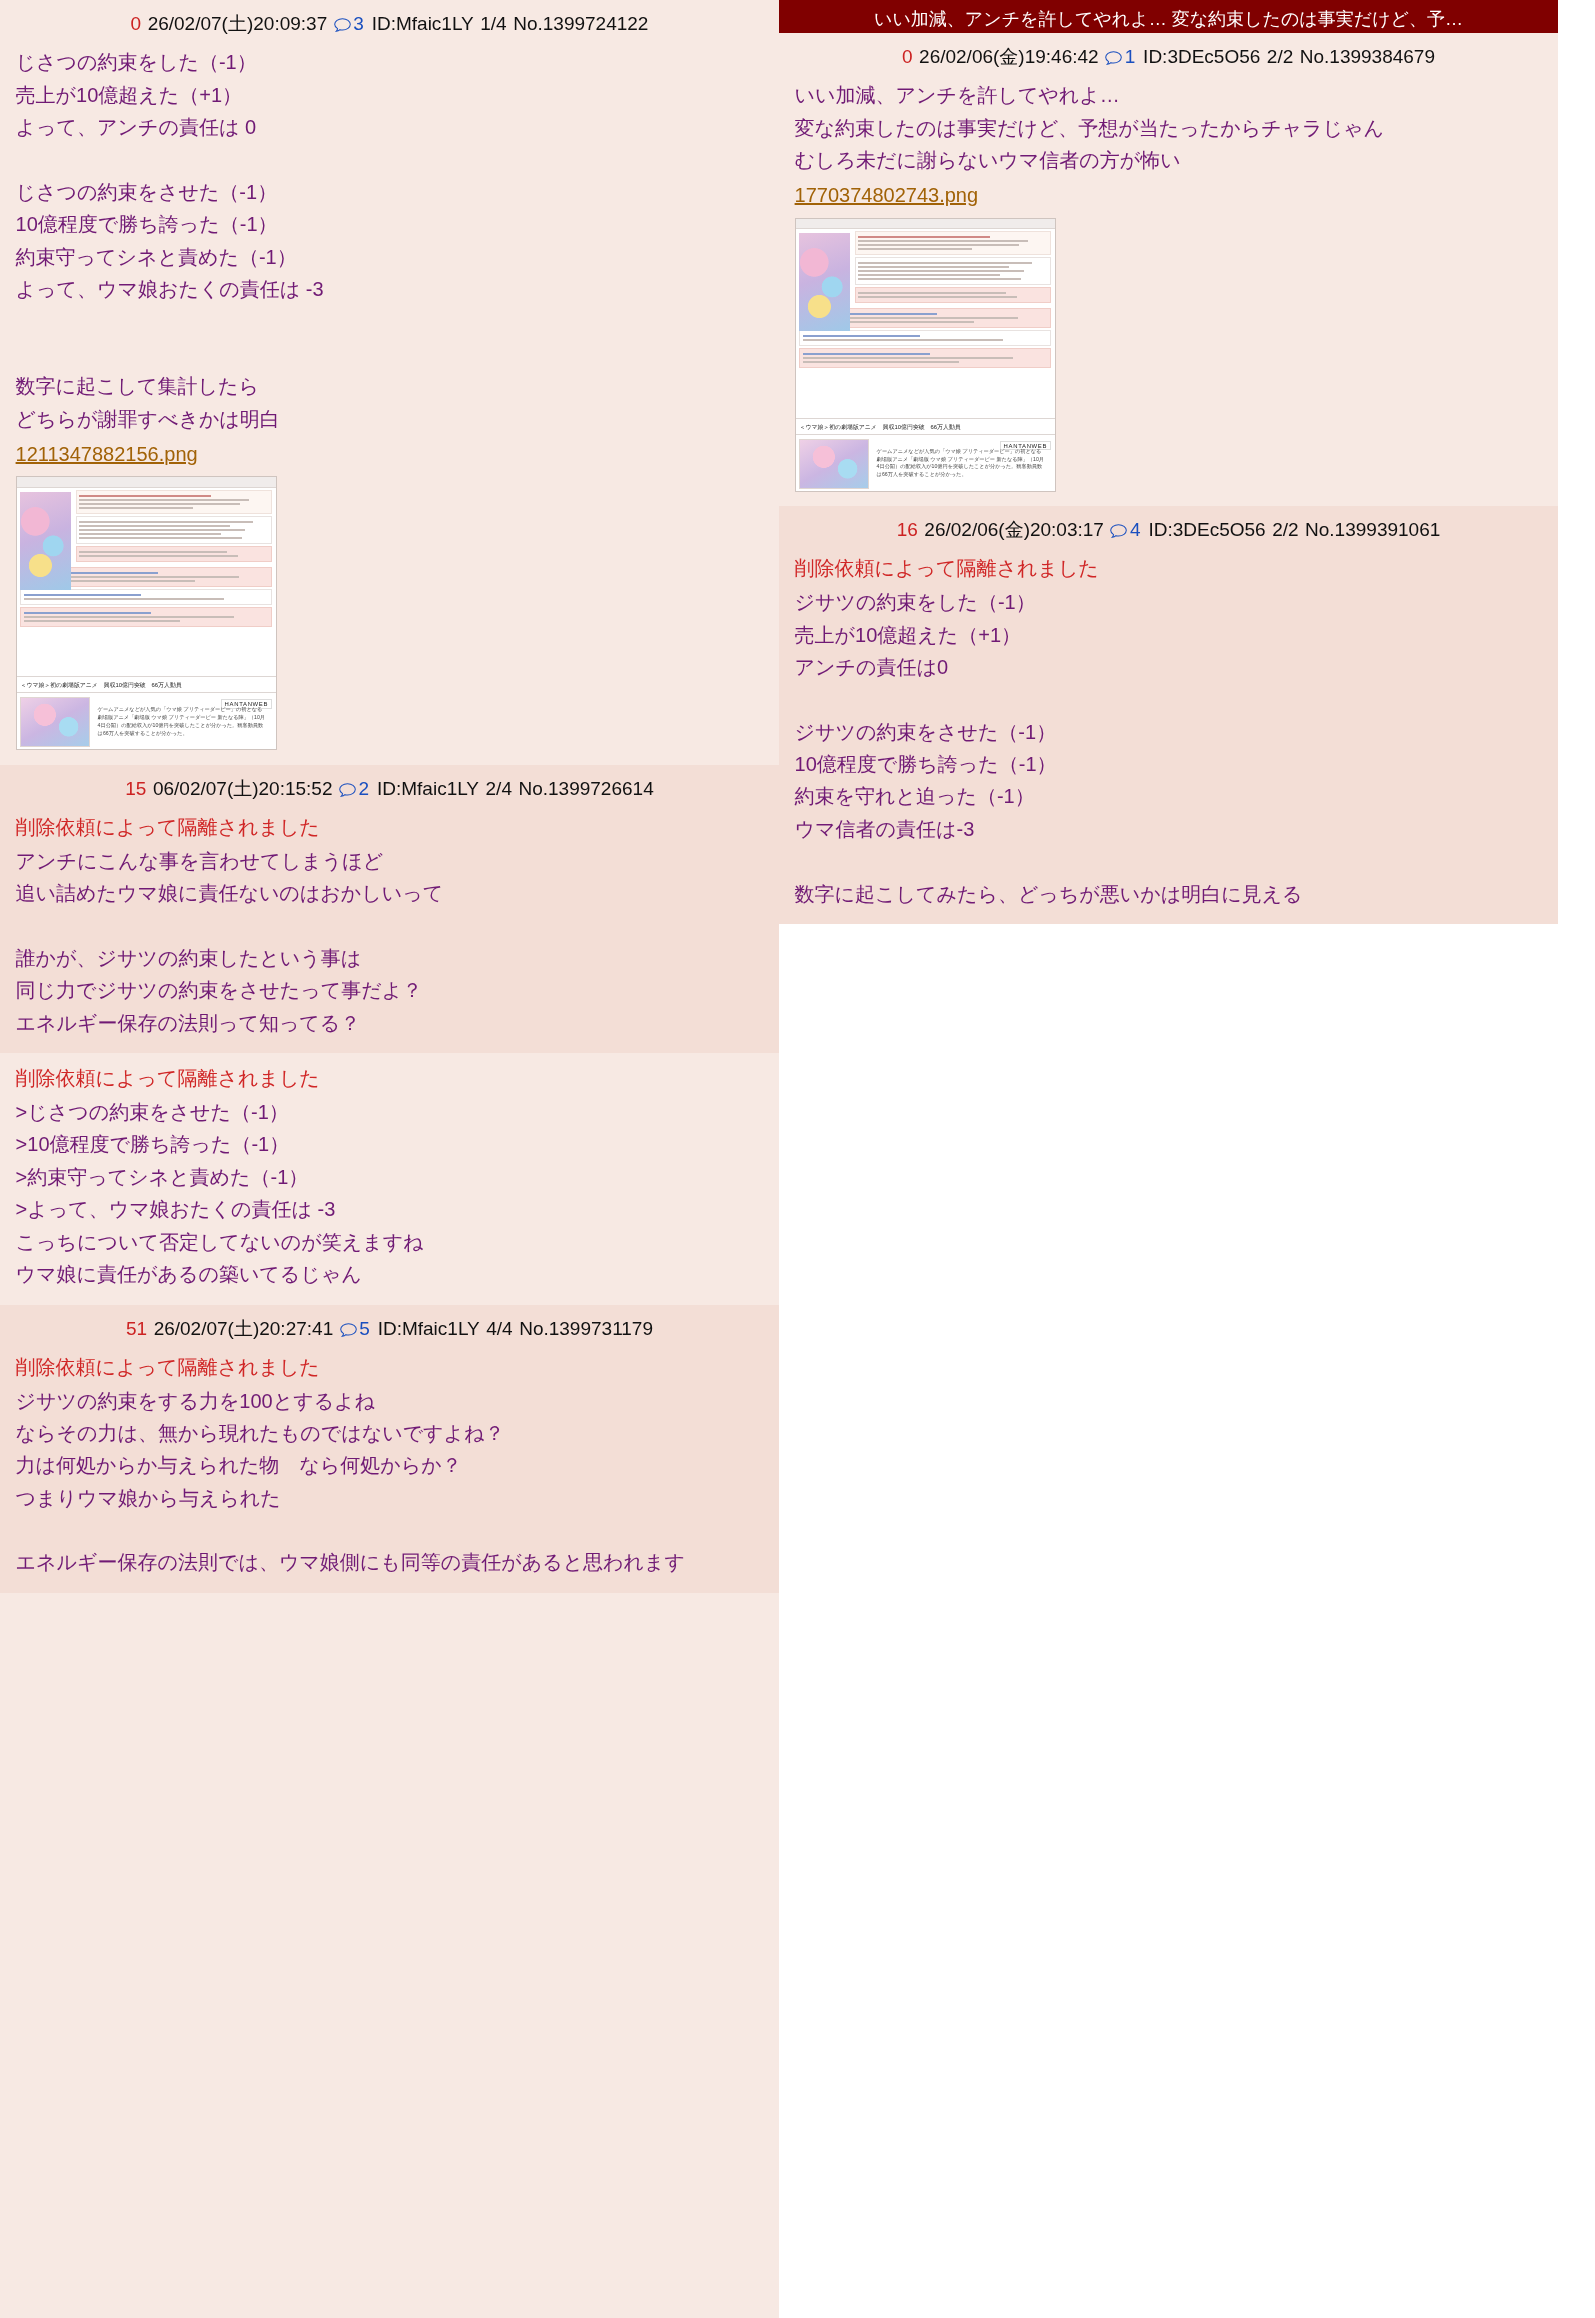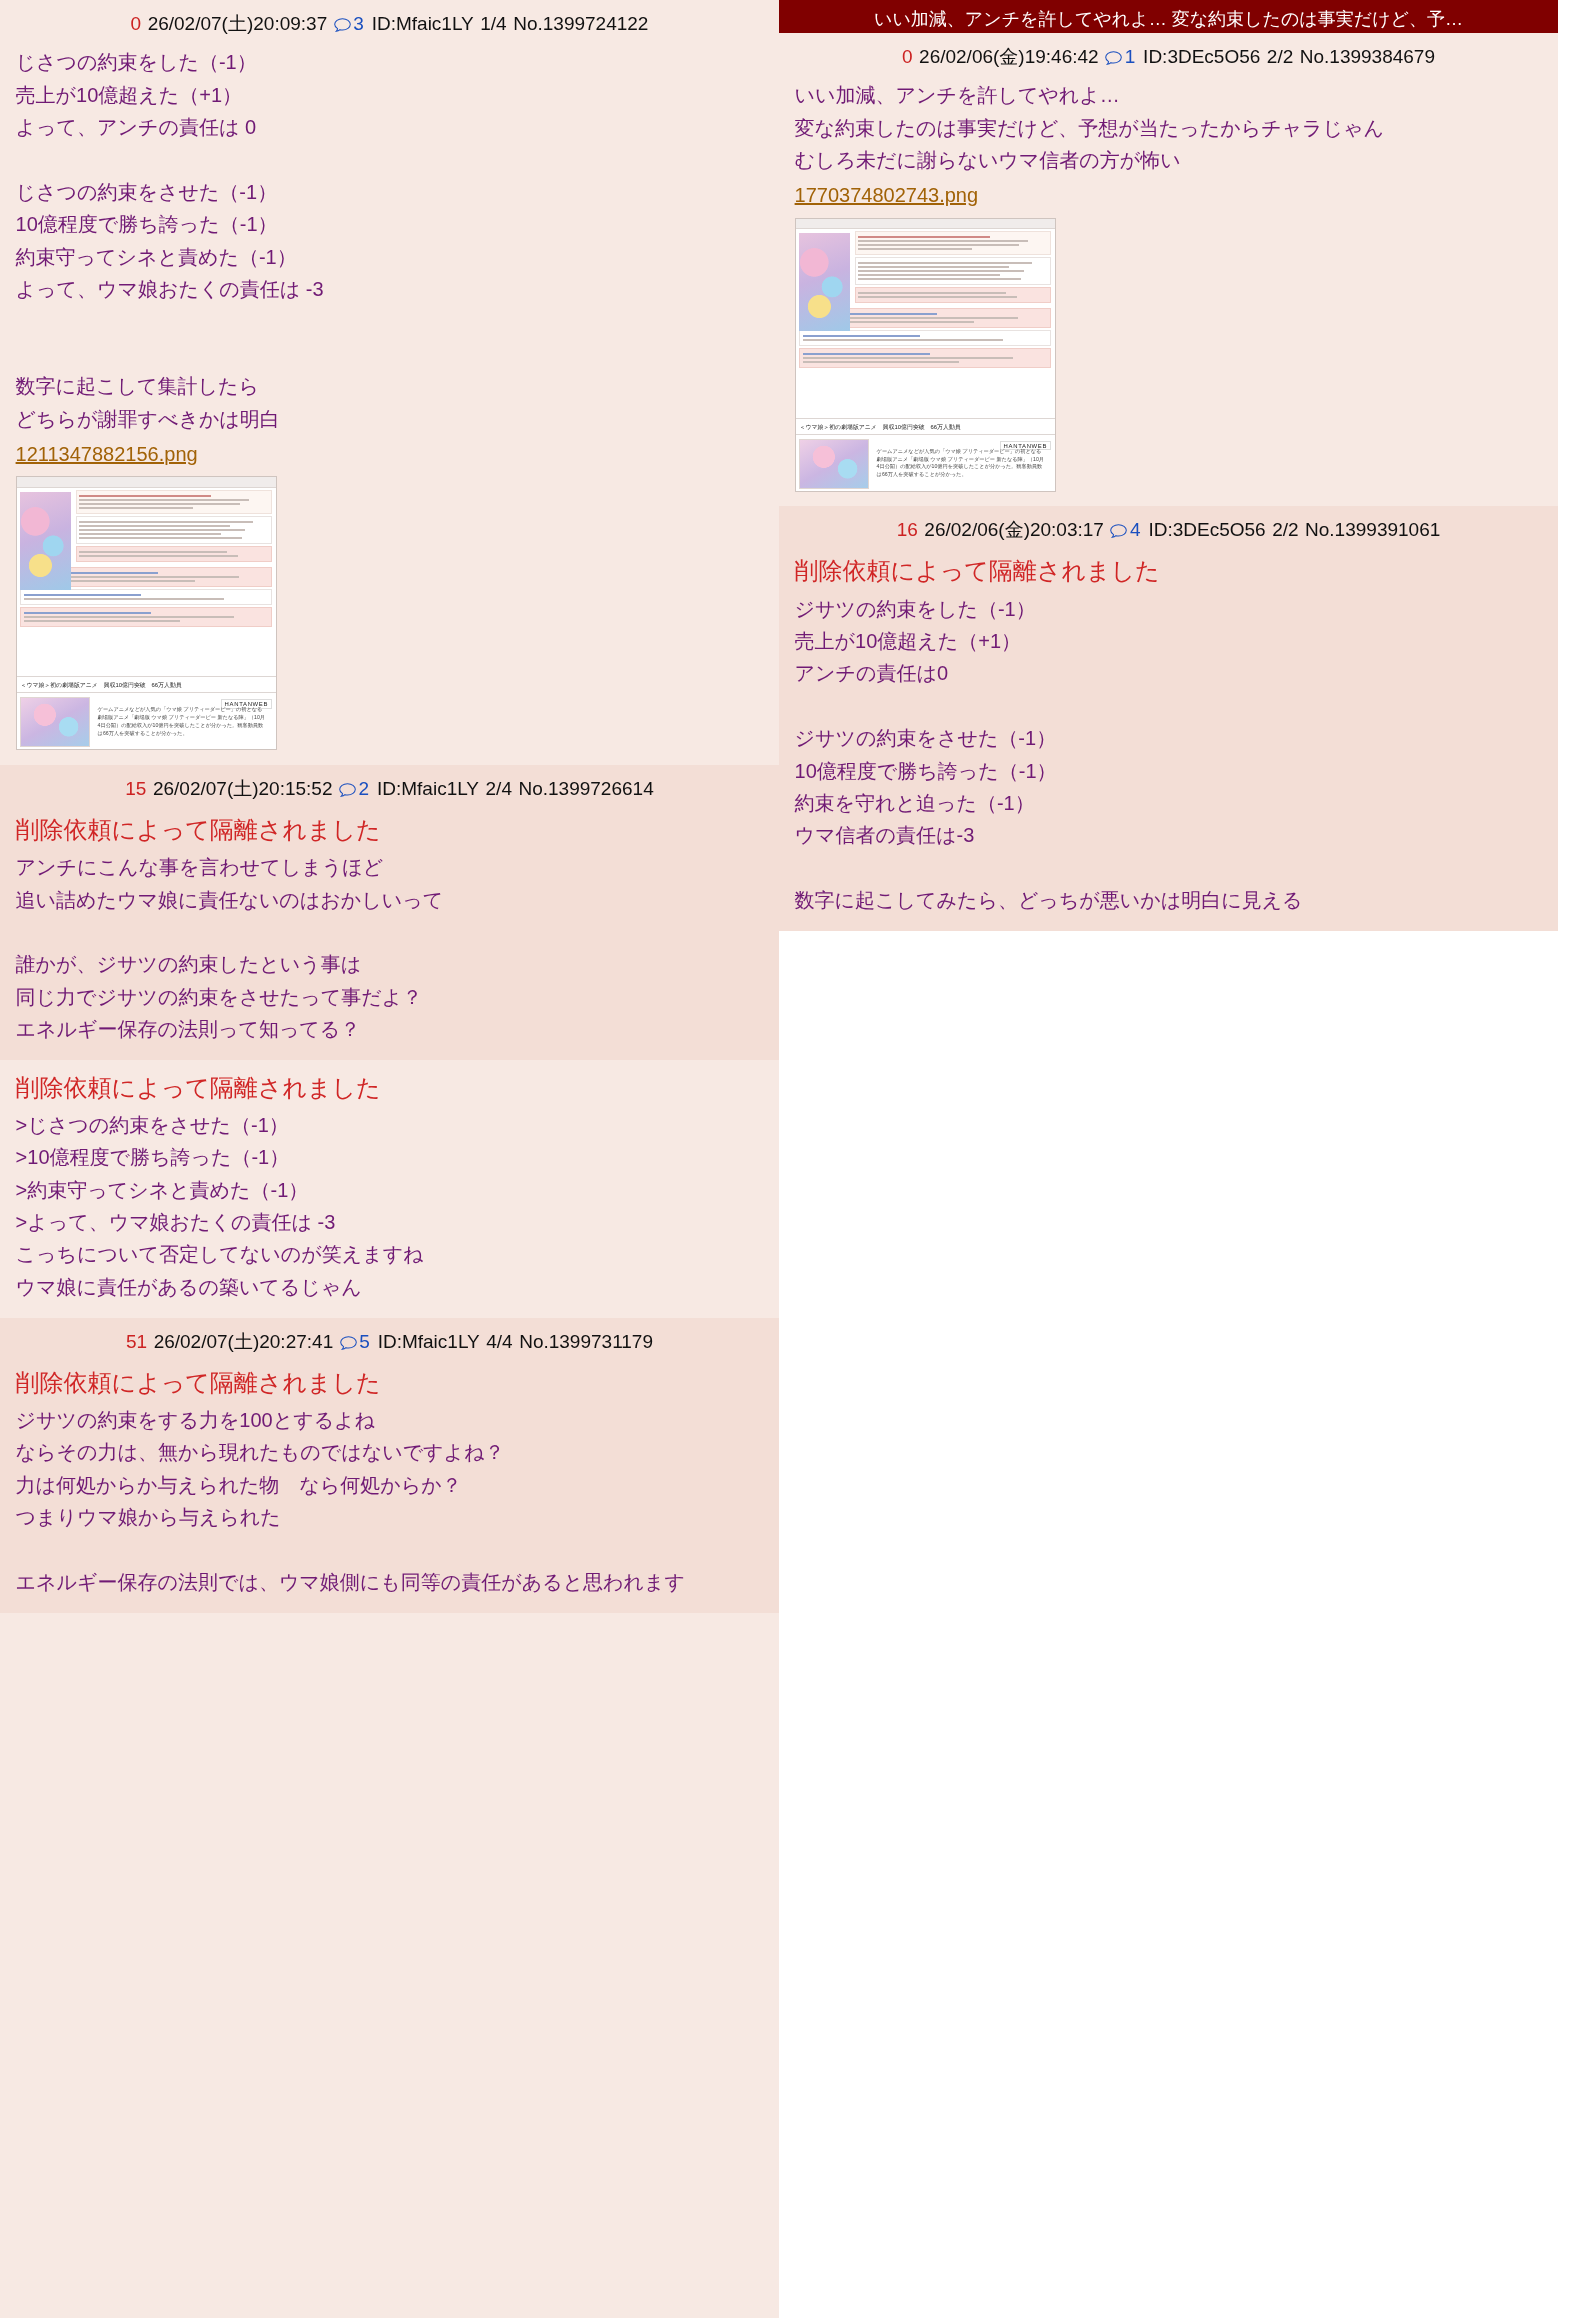--- a/index.html
+++ b/index.html
@@ -83,21 +83,21 @@
 
   .post-body {
     font-size: 20px;
     line-height: 1.62;
     color: #701a75;
     white-space: pre-wrap;
     word-break: break-word;
   }
   .warn {
     color: #d02626;
-    font-size: 24px;
+    font-size: 20px;
     line-height: 1.62;
     margin-bottom: 1.3px;
   }
   .filelink {
     display: block;
     color: #a16207;
     text-decoration: underline;
     font-size: 20px;
     line-height: 1.62;
     margin-top: 2.6px;
@@ -252,21 +252,21 @@
         </div>
         <div class="tb-bar" style="top:199px;">＜ウマ娘＞初の劇場版アニメ　興収10億円突破　66万人動員</div>
         <div class="tb-foot-img" style="top:220px;"></div>
         <div class="tb-brand" style="top:222px;">HANTANWEB</div>
         <div class="tb-foot-txt" style="left:81px; top:229px; width:169px;">ゲームアニメなどが人気の「ウマ娘 プリティーダービー」の初となる劇場版アニメ「劇場版 ウマ娘 プリティーダービー 新たなる陣」（10月4日公開）の配給収入が10億円を突破したことが分かった。観客動員数は66万人を突破することが分かった。</div>
       </div>
     </div>
 
     <div class="post bg-b">
       <div class="post-meta">
-        <span class="meta-num">15</span><span class="meta-date">26/02/07(土)20:15:52</span><span class="reply-bubble"><svg width="17" height="14.3" viewBox="0 0 26 22">
+        <span class="meta-num">15</span><span class="meta-date">06/02/07(土)20:15:52</span><span class="reply-bubble"><svg width="17" height="14.3" viewBox="0 0 26 22">
               <path d="M13 1C6.4 1 1 4.9 1 9.7c0 2.7 1.7 5.1 4.4 6.7-.2 1.4-.9 2.9-2 4.1 2.3-.4 4.3-1.4 5.7-2.6 1.2.3 2.5.5 3.9.5 6.6 0 12-3.9 12-8.7S19.6 1 13 1z" fill="none" stroke="#1a4fbf" stroke-width="1.6"></path>
             </svg></span><span class="reply-count">2</span><span class="meta-id">ID:Mfaic1LY</span><span class="meta-pages">2/4</span><span class="meta-no">No.1399726614</span>
       </div>
       <div class="warn">削除依頼によって隔離されました</div>
       <div class="post-body">アンチにこんな事を言わせてしまうほど
 追い詰めたウマ娘に責任ないのはおかしいって
 
 誰かが、ジサツの約束したという事は
 同じ力でジサツの約束をさせたって事だよ？
 エネルギー保存の法則って知ってる？</div>

